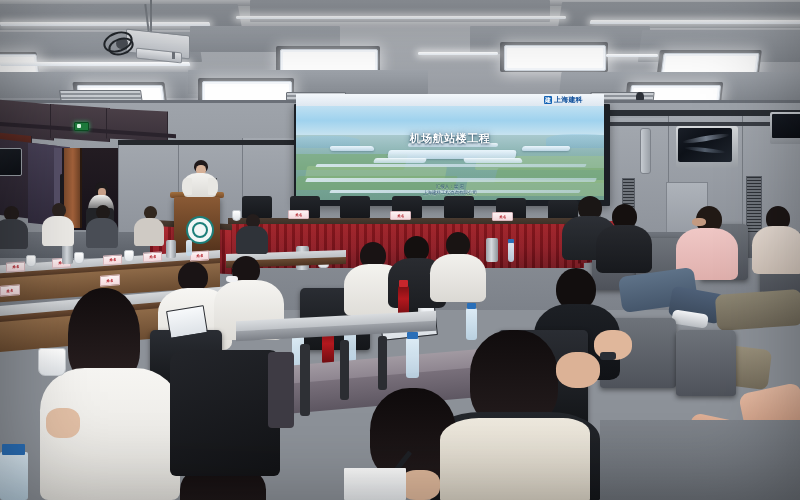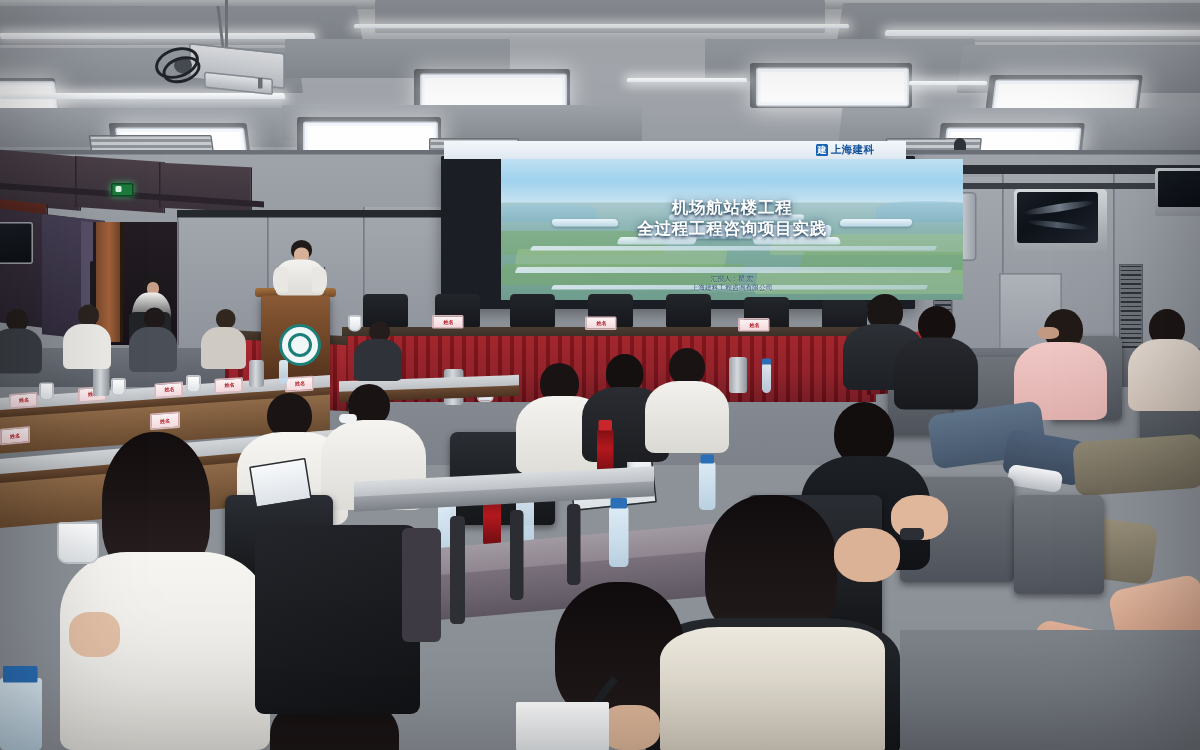--- a/index.html
+++ b/index.html
@@ -60,21 +60,21 @@
     transform:rotate(-9deg);border-radius:50%;}
   #tv-gl2{position:absolute;background:linear-gradient(90deg,rgba(255,255,255,0),rgba(180,200,225,.4),rgba(255,255,255,0));
     transform:rotate(6deg);border-radius:50%;}
   #tv2-bezel{position:absolute;background:linear-gradient(180deg,#c9ced3,#8f949b);border-radius:2px;padding:2px;}
   #tv2-screen{position:absolute;background:linear-gradient(160deg,#171c24,#0b0e14);border-radius:1px;}
   .spk{position:absolute;background:linear-gradient(90deg,#c6cbd1,#9aa0a7);border-radius:3px;border:1px solid #7d828a;}
 
   
   #screen-frame{position:absolute;background:#1b1f25;padding:2px;border-radius:1px;
     box-shadow:0 2px 10px rgba(0,0,0,.4);}
-  #screen-inner{position:absolute;overflow:hidden;background:#e8f2fb;margin-left:38px;}
+  #screen-inner{position:absolute;overflow:hidden;background:#e8f2fb;}
   #slide{position:absolute;inset:0;overflow:hidden;}
   .sl-sky{position:absolute;left:0;top:0;width:100%;height:34%;
     background:linear-gradient(180deg,#bfe0f2 0%,#9fd2ee 45%,#cfe6f0 100%);}
   .sl-ground{position:absolute;left:0;top:31%;width:100%;height:69%;
     background:linear-gradient(180deg,#a9c9ce 0%,#8fb7b6 25%,#7ba99c 55%,#6f9d8d 100%);}
   .sl-field{position:absolute;background:rgba(120,170,110,.55);border-radius:2px;transform:skewX(-14deg);}
   .sl-field2{position:absolute;background:rgba(160,195,140,.5);border-radius:2px;transform:skewX(-10deg);}
   .sl-water{position:absolute;background:linear-gradient(180deg,rgba(150,200,225,.85),rgba(120,175,210,.7));
     border-radius:40% 40% 20% 20%;}
   .sl-runway{position:absolute;background:linear-gradient(90deg,rgba(225,238,248,.85),rgba(200,222,238,.6));
@@ -292,21 +292,20 @@
 
         <div class="sl-terminal" style="left:92px;top:44px;width:128px;height:9px;transform:skewX(-9deg);"></div>
         <div class="sl-pier" style="left:78px;top:52px;width:52px;height:5px;transform:skewX(-22deg);"></div>
         <div class="sl-pier" style="left:168px;top:52px;width:58px;height:5px;transform:skewX(18deg);"></div>
         <div class="sl-pier" style="left:112px;top:37px;width:90px;height:4px;transform:skewX(-6deg);"></div>
         <div class="sl-terminal" style="left:226px;top:40px;width:48px;height:5px;transform:skewX(-12deg);"></div>
         <div class="sl-terminal" style="left:34px;top:40px;width:44px;height:5px;transform:skewX(10deg);"></div>
 
         <div id="sl-title" style="top:26px;font-size:11px;">
           <div>机场航站楼工程</div>
-          <div>全过程工程咨询项目实践</div>
         </div>
 
         <div id="sl-sub" style="top:78px;font-size:4.5px;">
           <div>汇报人：瞿 宏</div>
           <div>上海建科工程咨询有限公司</div>
         </div>
       </div>
     </div>
 
     <div class="abs" style="left:2px;top:-10px;width:308px;height:12px;background:linear-gradient(180deg,#f4f8fc,#dee7f0);"></div>

